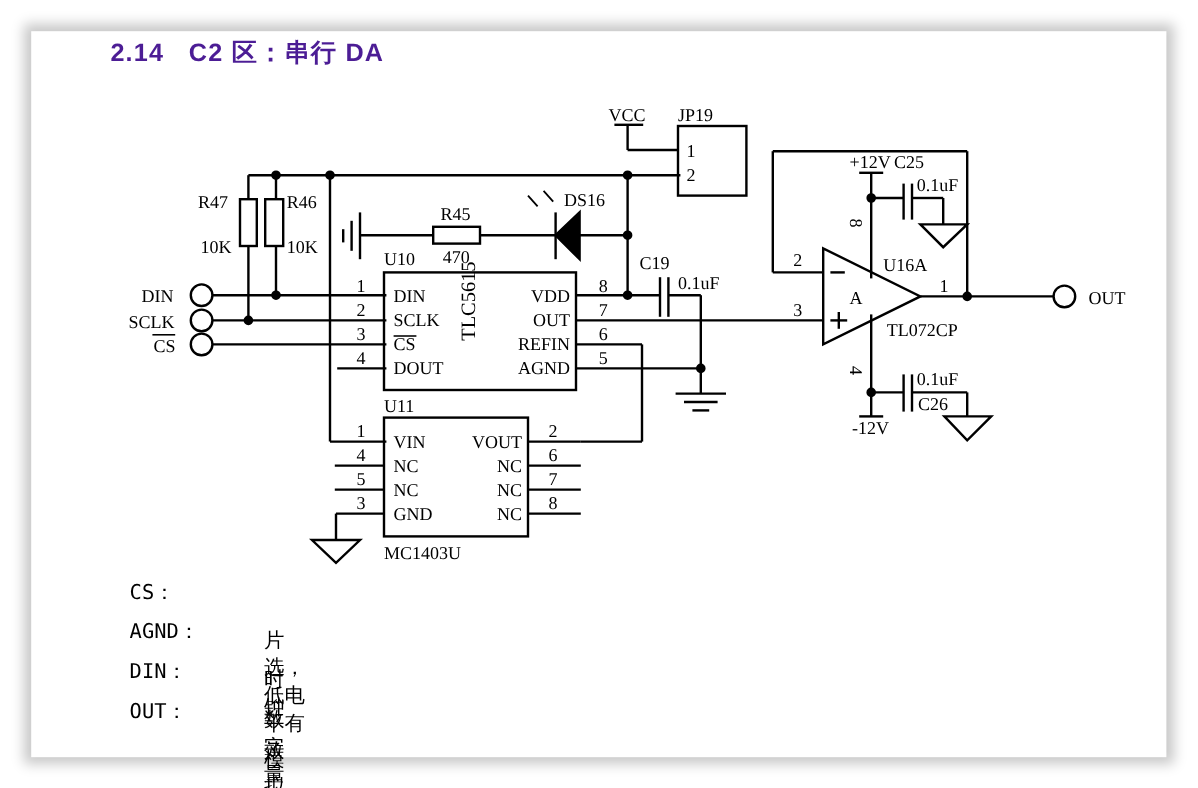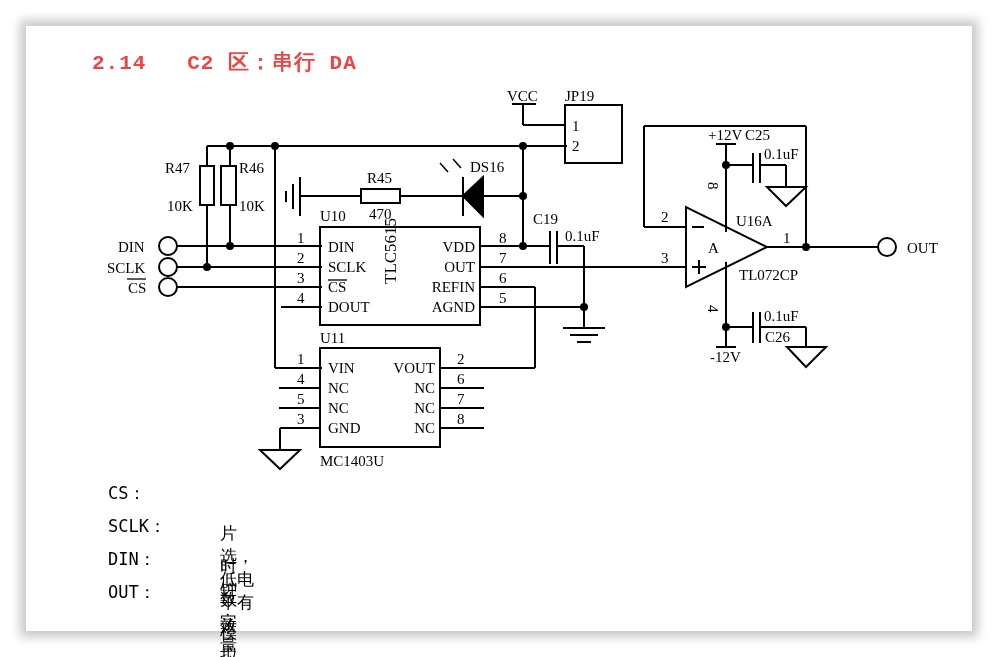--- a/index.html
+++ b/index.html
@@ -1,19 +1,19 @@
 <!DOCTYPE html>
 <html><head>
 <meta charset="utf-8">
 <style>
   html,body{margin:0;padding:0;background:#fff;}
   body{width:998px;height:657px;position:relative;overflow:hidden;}
   .page{position:absolute;left:26px;top:26px;width:946px;height:605px;background:#fff;
         box-shadow:0 0 10px 6px rgba(0,0,0,0.22);}
-  .title{position:absolute;left:92px;top:48px;font-family:Liberation Mono, monospace;font-weight:bold;font-size:21px;color:#ef4444;letter-spacing:1px;white-space:pre;}
+  .title{position:absolute;left:92px;top:30px;font-family:Liberation Sans, sans-serif;font-weight:bold;font-size:21px;color:#4c1d95;letter-spacing:1px;white-space:pre;}
   svg{position:absolute;left:0;top:0;}
   svg text{font-family:"Liberation Serif",serif;fill:#000;}
   .notes{position:absolute;left:104px;top:482px;font-family:"DejaVu Sans Mono",monospace;font-size:17px;color:#000;}
   .note{position:relative;height:33px;}
   .note .k{position:absolute;left:4px;}
   .note .v{position:absolute;left:116px;font-family:"DejaVu Sans",sans-serif;font-size:17px;margin-top:40px;}
 </style>
 </head>
 <body>
 
@@ -215,21 +215,21 @@
     <text x="907" y="253" font-size="15" stroke="none">OUT</text>
   </g>
 </svg>
 
 <div class="notes">
   <div class="note">
       <span class="k">CS：</span>
       <span class="v">片选，低电平有效</span>
     </div>
   <div class="note">
-      <span class="k">SCLK：</span>
+      <span class="k">AGND：</span>
       <span class="v">时钟</span>
     </div>
   <div class="note">
       <span class="k">DIN：</span>
       <span class="v">数字量输入端</span>
     </div>
   <div class="note">
       <span class="k">OUT：</span>
       <span class="v">模拟量输出端</span>
     </div>

